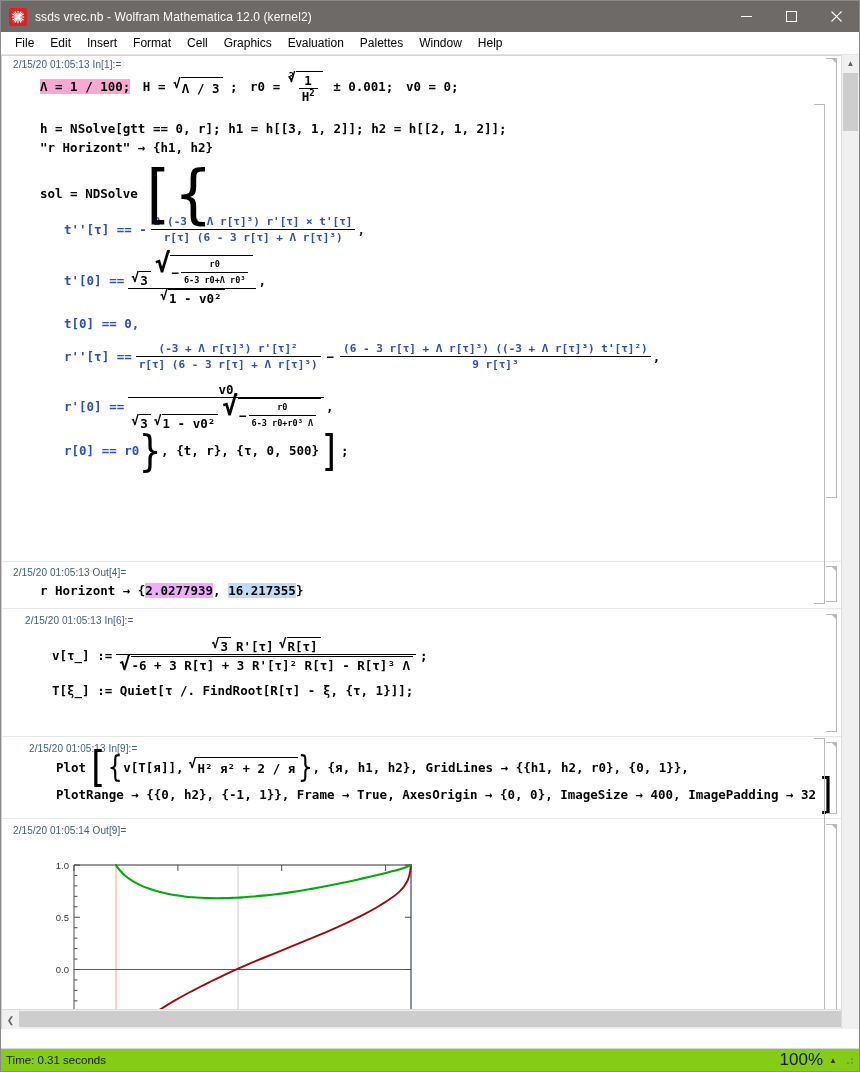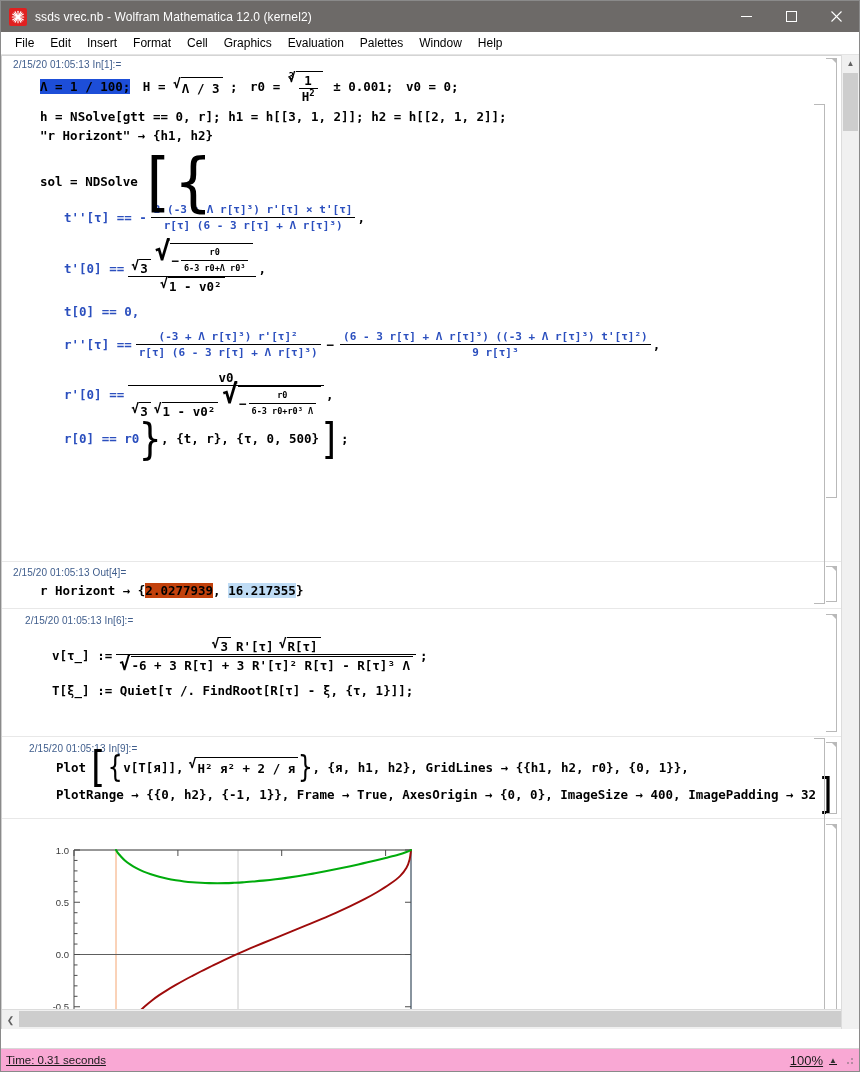--- a/index.html
+++ b/index.html
@@ -34,40 +34,40 @@
   .vsb .arrow{height:17px;display:flex;align-items:center;justify-content:center;color:#606060;font-size:8px;}
   .vsb .thumb{position:absolute;left:1px;right:1px;top:18px;height:58px;background:#cdcdcd;}
 
   
   .hsbrow{position:absolute;left:0;right:0;bottom:22px;height:19px;background:#f0f0f0;border-top:1px solid #dcdcdc;display:flex;align-items:center;}
   .hsb-arrow{width:17px;height:19px;display:flex;align-items:center;justify-content:center;color:#606060;font-size:9px;flex:none;}
   .hsb-track{flex:1;height:19px;position:relative;}
   .hsb-thumb{position:absolute;left:0;top:1px;height:16px;width:1145px;background:#cdcdcd;}
 
   
-  .statusbar{position:absolute;left:0;right:0;bottom:0;height:22px;background:#f9a8d4;border-top:1px solid #d8d8d8;display:flex;align-items:center;font-size:11.5px;color:#1a1a1a;text-decoration:underline;}
+  .statusbar{position:absolute;left:0;right:0;bottom:0;height:22px;background:#84cc16;border-top:1px solid #d8d8d8;display:flex;align-items:center;font-size:11.5px;color:#1a1a1a;}
   .status-left{margin-left:5px;}
   .status-right{margin-left:auto;display:flex;align-items:center;gap:6px;margin-right:4px;}
-  .zoomlabel{font-size:13px;}
+  .zoomlabel{font-size:17px;}
   .zoomcaret{font-size:8px;color:#333;}
   .grip{width:12px;height:12px;position:relative;opacity:.45;}
   .grip i{position:absolute;width:2px;height:2px;background:#666;}
 
   
   .cell{position:relative;}
   .cell-divider{height:1px;background:#e8e8e8;margin:0;}
   .cellhdr{font-size:10px;color:#3f5d8c;padding:3px 0 1px 11px;font-family:"Liberation Sans",sans-serif;letter-spacing:.1px;}
   .code{
     font-family:"DejaVu Sans Mono","Liberation Mono",monospace;
     font-size:12.5px;color:#000;font-weight:bold;
     padding-left:38px;line-height:19px;
   }
   .var{color:#2b4fbe;}
-  .hl-yellow{background:#1d4ed8;}
-  .hl-peach{background:#c2410c;}
+  .hl-yellow{background:#f9a8d4;}
+  .hl-peach{background:#f0abfc;}
   .hl-blue{background:#bfdcf5;}
 
   
   .frac{display:inline-flex;flex-direction:column;vertical-align:middle;text-align:center;margin:0 2px;}
   .frac .num{padding:0 3px;line-height:15px;}
   .frac .den{padding:0 3px;line-height:15px;border-top:1.2px solid #000;}
   .fs-sm{font-size:11px;}
   .fs-xs{font-size:8.5px;}
   sup{font-size:.72em;vertical-align:super;line-height:0;}
   .sqrt{display:inline-flex;align-items:stretch;vertical-align:middle;}
@@ -171,21 +171,21 @@
                     <span class="num">1</span>
                     <span class="den"><span>H</span><sup>2</sup></span>
                   </span>
                 </span>
               </span>
               <span style="margin-left:3px;">± 0.001;</span>
               <span style="margin-left:5px;">v0 = 0;</span>
             </div>
 
 
-            <div style="white-space:nowrap;margin-top:3px;">h = NSolve[gtt == 0, r]; h1 = h[[3, 1, 2]]; h2 = h[[2, 1, 2]];</div>
+            <div style="white-space:nowrap;margin-top:15px;">h = NSolve[gtt == 0, r]; h1 = h[[3, 1, 2]]; h2 = h[[2, 1, 2]];</div>
 
             <div style="white-space:nowrap;">"r Horizont" → {h1, h2}</div>
 
             <div style="margin-top:22px;white-space:nowrap;">
               <span>sol = NDSolve</span><span class="brk3">[</span><span class="brk3">{</span>
             </div>
 
             <div style="margin-top:4px;margin-left:24px;white-space:nowrap;display:flex;align-items:center;">
               <span class="var">t''[τ] == -</span>
               <span class="frac" style="margin-left:4px;">
@@ -350,20 +350,21 @@
             </div>
           </div>
           <div class="brkt in" style="top:2px;height:72px;">
               <i class="tri"></i>
             </div>
         </div>
 
         <div class="cell-divider" style="position:absolute;top:762px;left:0;right:0;"></div>
 
         <div class="cell" style="position:absolute;top:766px;left:0;right:0;">
+          <div class="cellhdr">2/15/20 01:05:14 Out[9]=</div>
           <div class="plotbox" style="padding-left:38px;padding-top:6px;">
             <svg class="plot" width="400" height="265" viewBox="0 0 400 265">
 
               <rect x="0" y="0" width="400" height="265" fill="#ffffff"></rect>
 
               <g>
                 <line x1="76" y1="22" x2="76" y2="231" stroke="#f5a673" stroke-width="1"></line>
                 <line x1="371" y1="22" x2="371" y2="231" stroke="#9dc3e6" stroke-width="1.2"></line>
                 <line x1="198" y1="22" x2="198" y2="231" stroke="#c8c8c8" stroke-width="1"></line>
 

